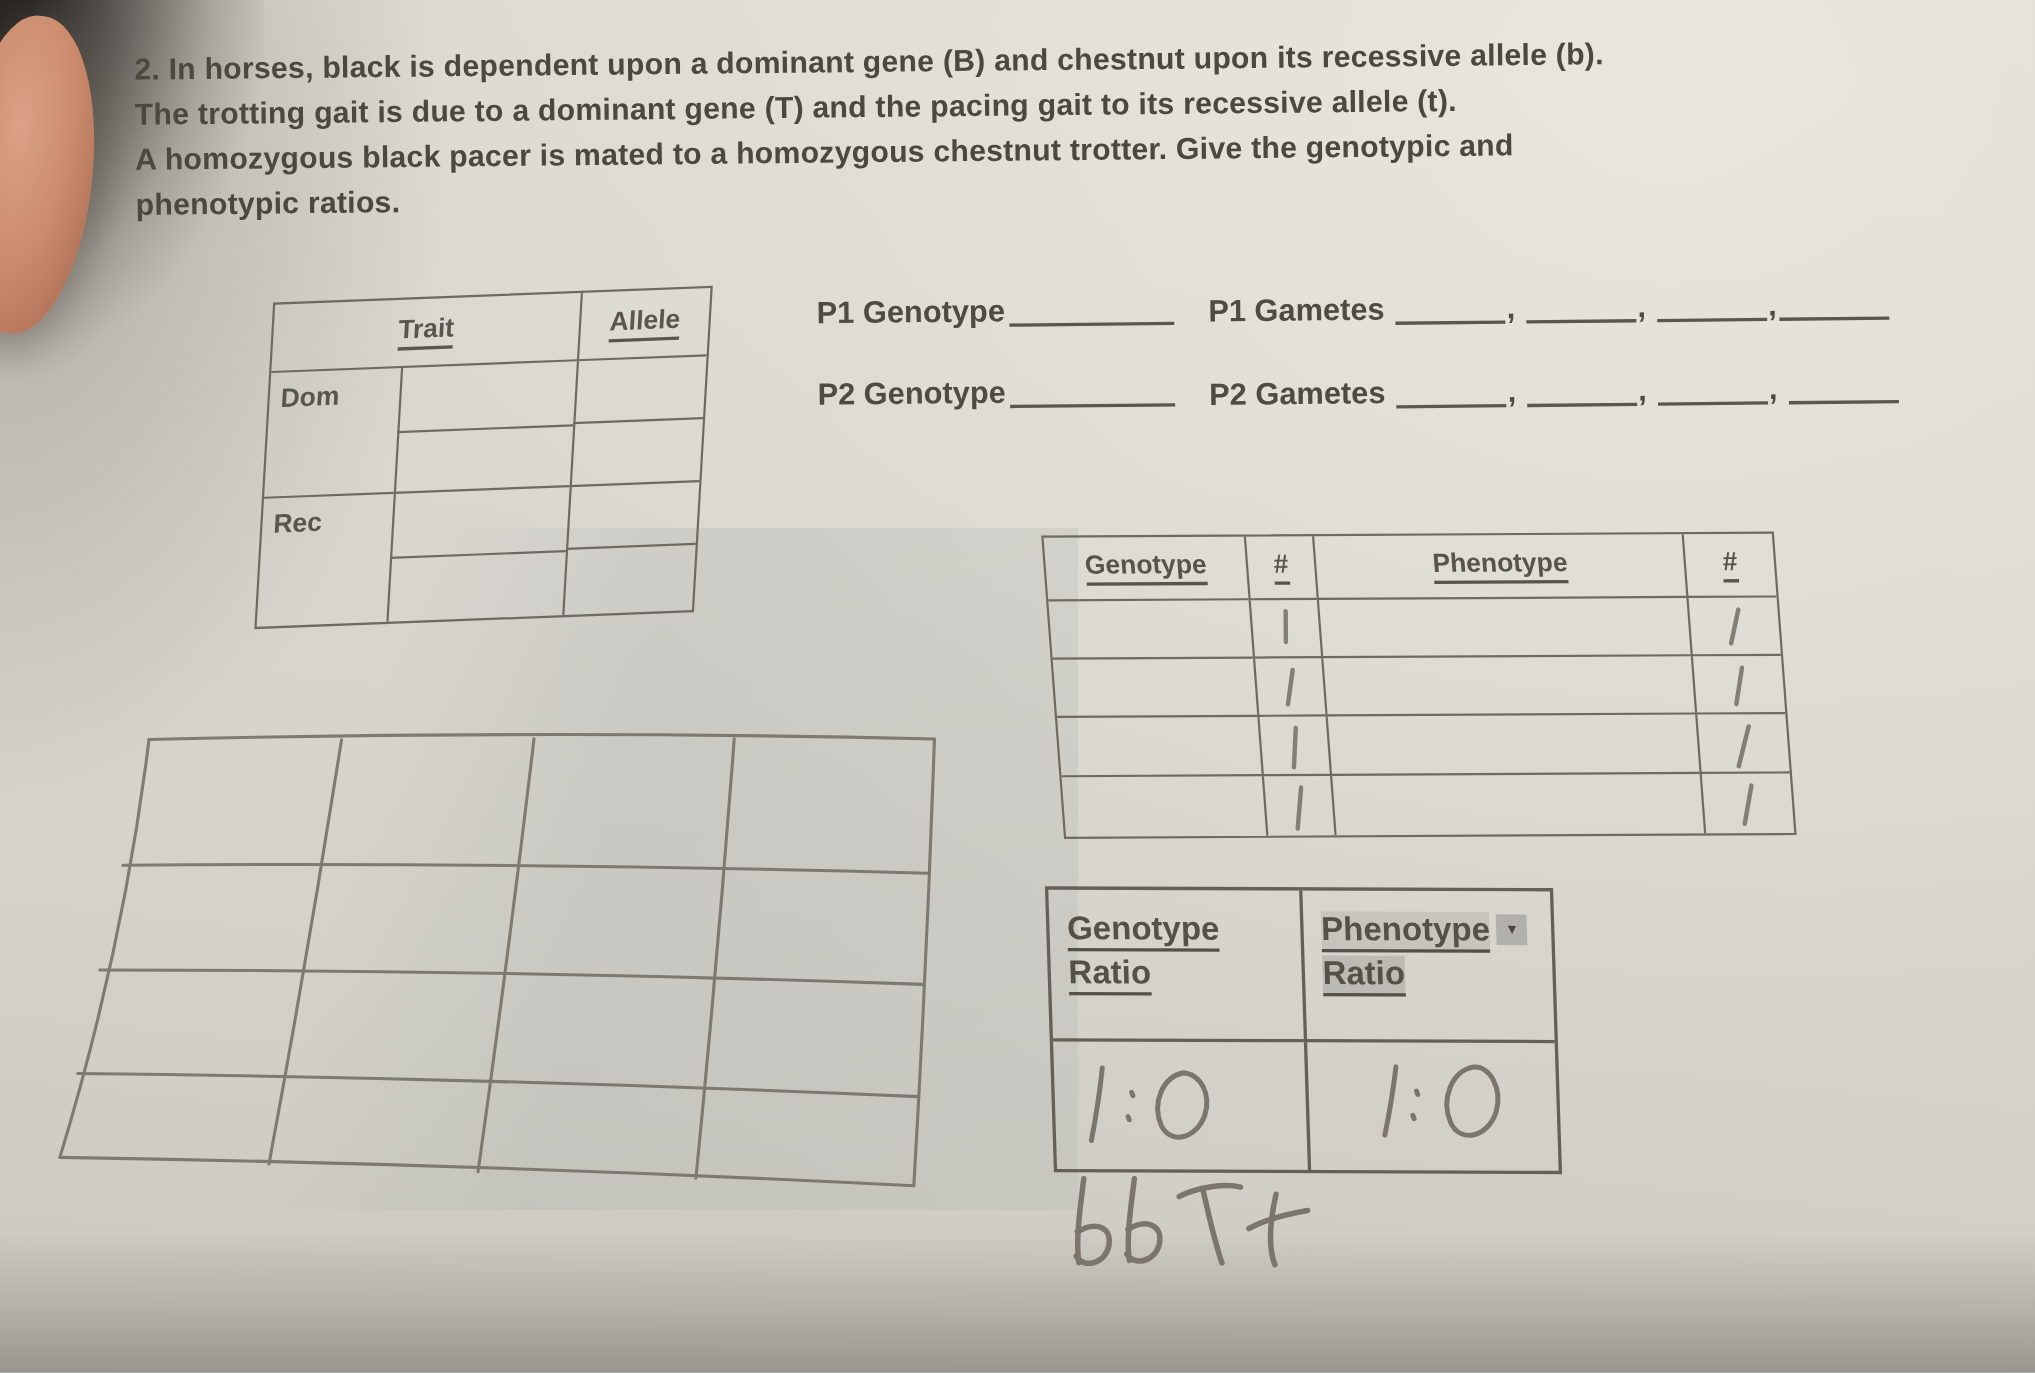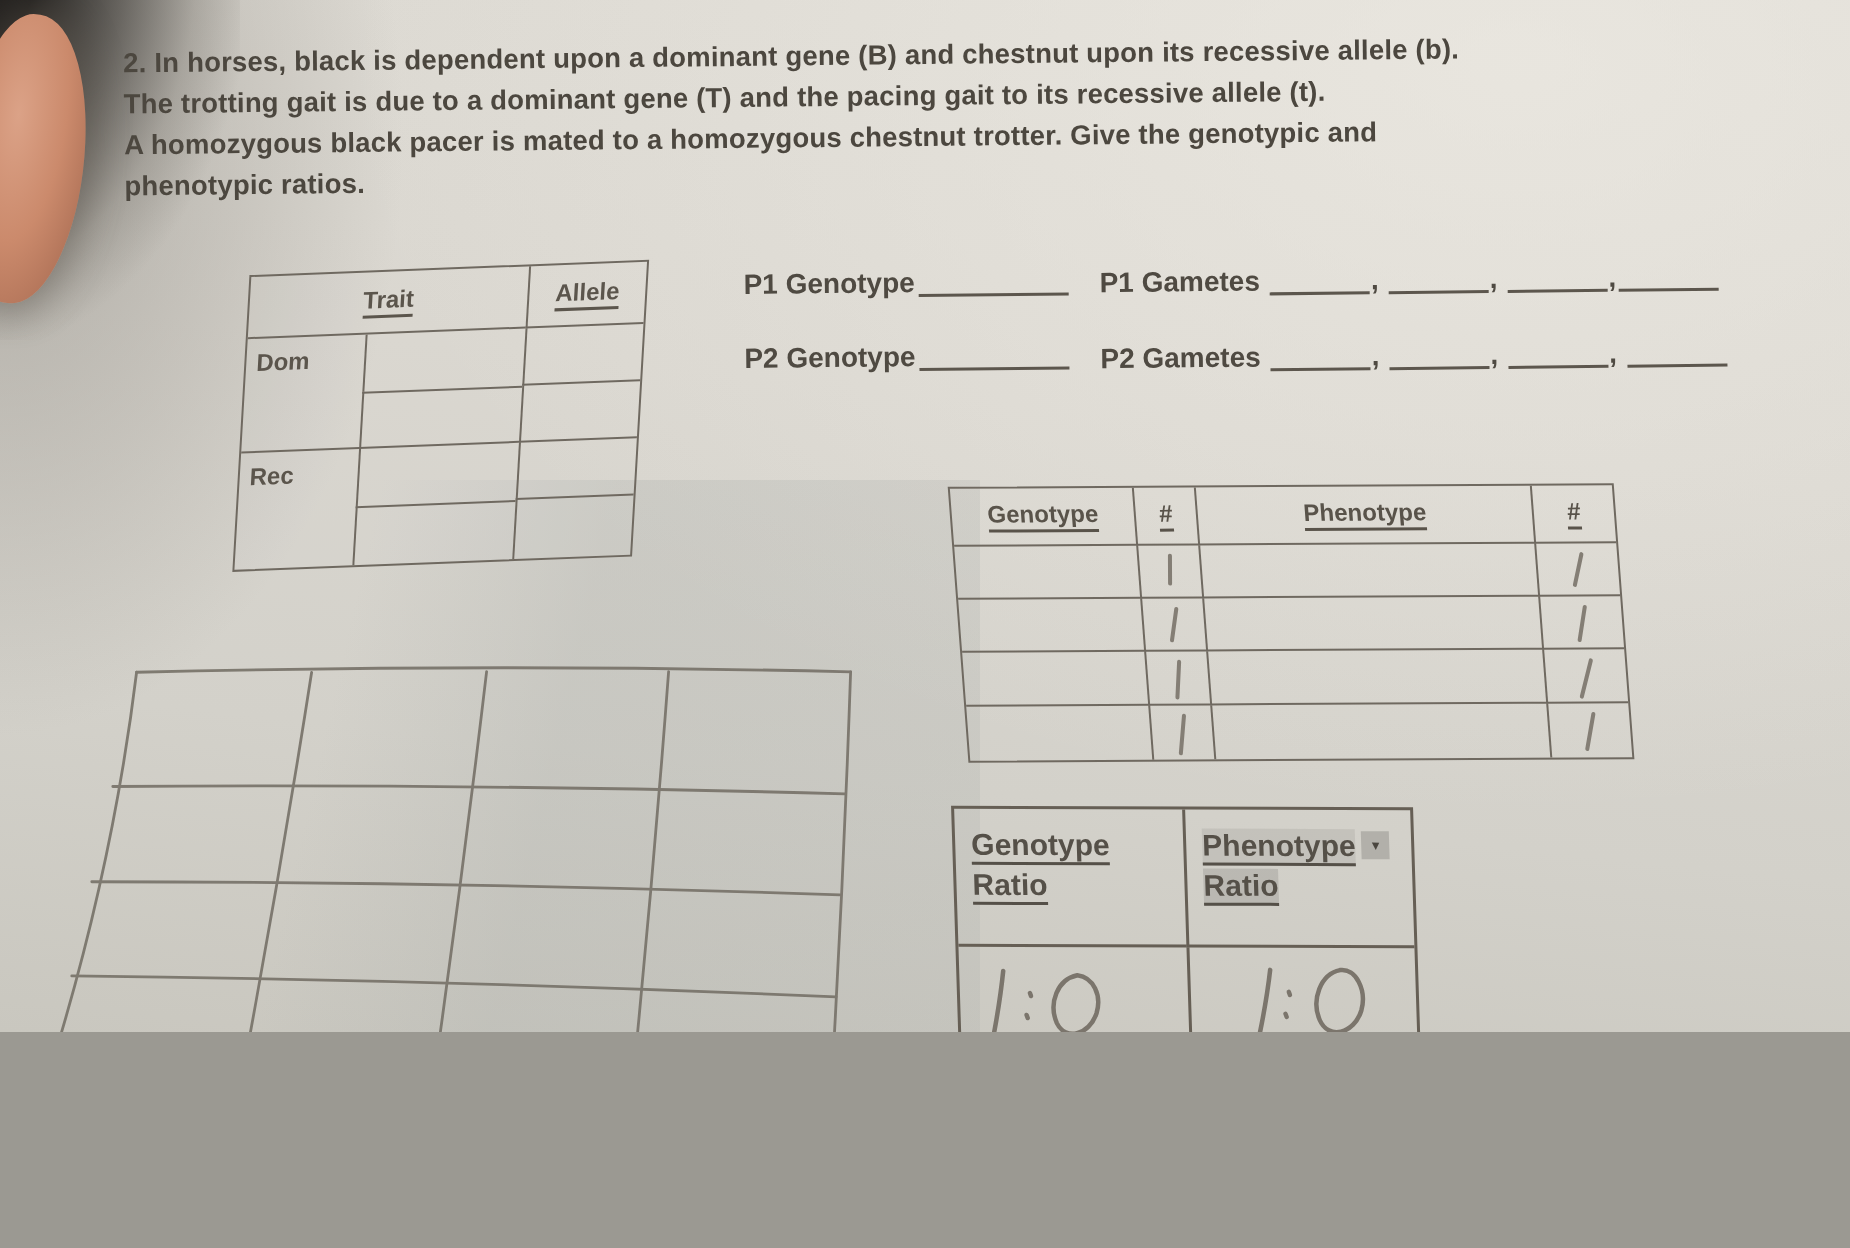--- a/index.html
+++ b/index.html
@@ -1,17 +1,17 @@
 <!DOCTYPE html>
 <html><head>
 <meta charset="utf-8">
 <style>
   html,body{margin:0;padding:0;background:#9b9992;}
   .photo{
-    position:relative;width:1850px;height:1032px;overflow:hidden;
+    position:relative;width:1850px;height:1248px;overflow:hidden;
     background:#5eead4;font-family:"Liberation Sans",sans-serif;
   }
   .layer{position:absolute;inset:0;pointer-events:none;}
   .bg-base{background:linear-gradient(186deg,#dedbd4 0%,#dad7d0 40%,#d3d1ca 72%,#c9c7bf 100%);}
   .bg-topright{background:radial-gradient(ellipse at 82% 6%,rgba(240,237,230,0.6) 0%,rgba(240,237,230,0) 55%);}
   .bg-gridshade{background:linear-gradient(103deg,rgba(208,206,200,0) 34%,rgba(173,176,172,0.30) 55%,rgba(173,176,172,0.24) 100%);
     top:480px;height:620px;width:980px;}
   .bg-leftshade{background:radial-gradient(ellipse at 0% 18%,rgba(130,126,119,0.50) 0%,rgba(150,146,139,0.28) 40%,rgba(150,146,139,0) 68%);
     width:420px;height:760px;}
   .bottom-strip{top:1120px;height:128px;

